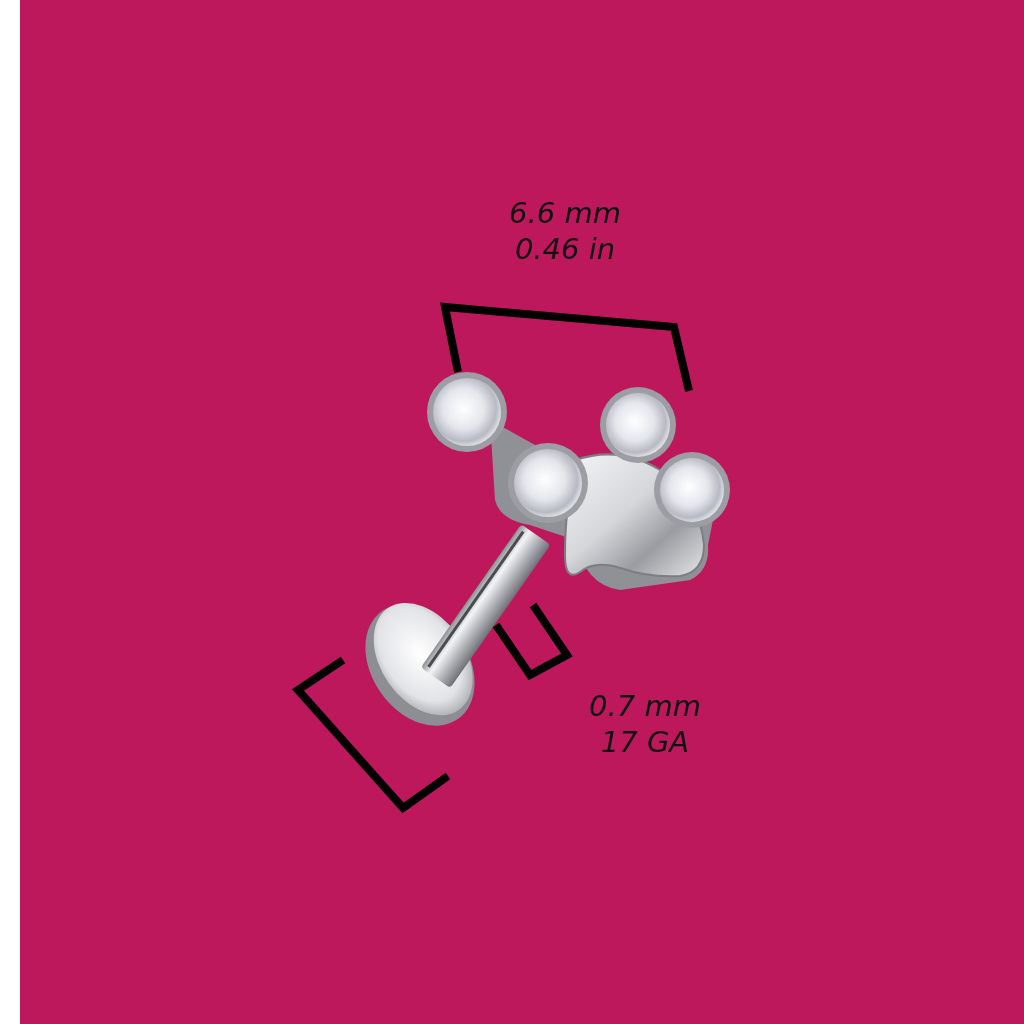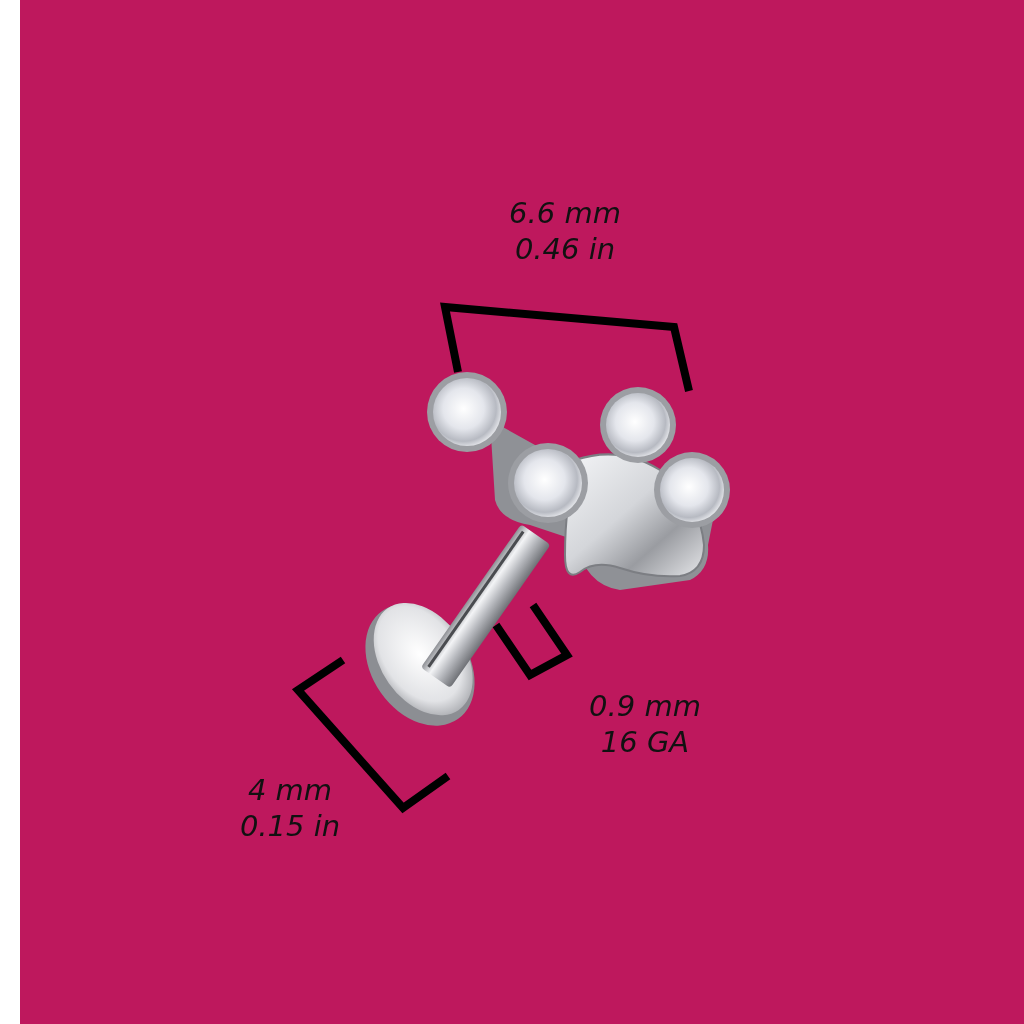--- a/index.html
+++ b/index.html
@@ -12,28 +12,24 @@
 <body>
 
 <div id="stage">
 
   <div class="label" style="left:450px; top:195px; width:190px;">
     <span>6.6 mm</span>
     <span>0.46 in</span>
   </div>
 
   <div class="label" style="left:545px; top:688px; width:160px;">
-    <span>0.9 mm</span>
-    <span>16 GA</span>
+    <span>0.7 mm</span>
+    <span>17 GA</span>
   </div>
 
-  <div class="label" style="left:195px; top:772px; width:150px;">
-    <span>4 mm</span>
-    <span>0.15 in</span>
-  </div>
 
   <svg width="1024" height="1024" viewBox="0 0 1024 1024">
     <defs>
       <linearGradient id="metal" x1="0" y1="0" x2="1" y2="1">
         <stop offset="0" stop-color="#f4f5f7"></stop>
         <stop offset="0.45" stop-color="#d4d6da"></stop>
         <stop offset="0.7" stop-color="#9a9ca1"></stop>
         <stop offset="1" stop-color="#e6e7ea"></stop>
       </linearGradient>
       <linearGradient id="post" x1="0" y1="0" x2="1" y2="0">

